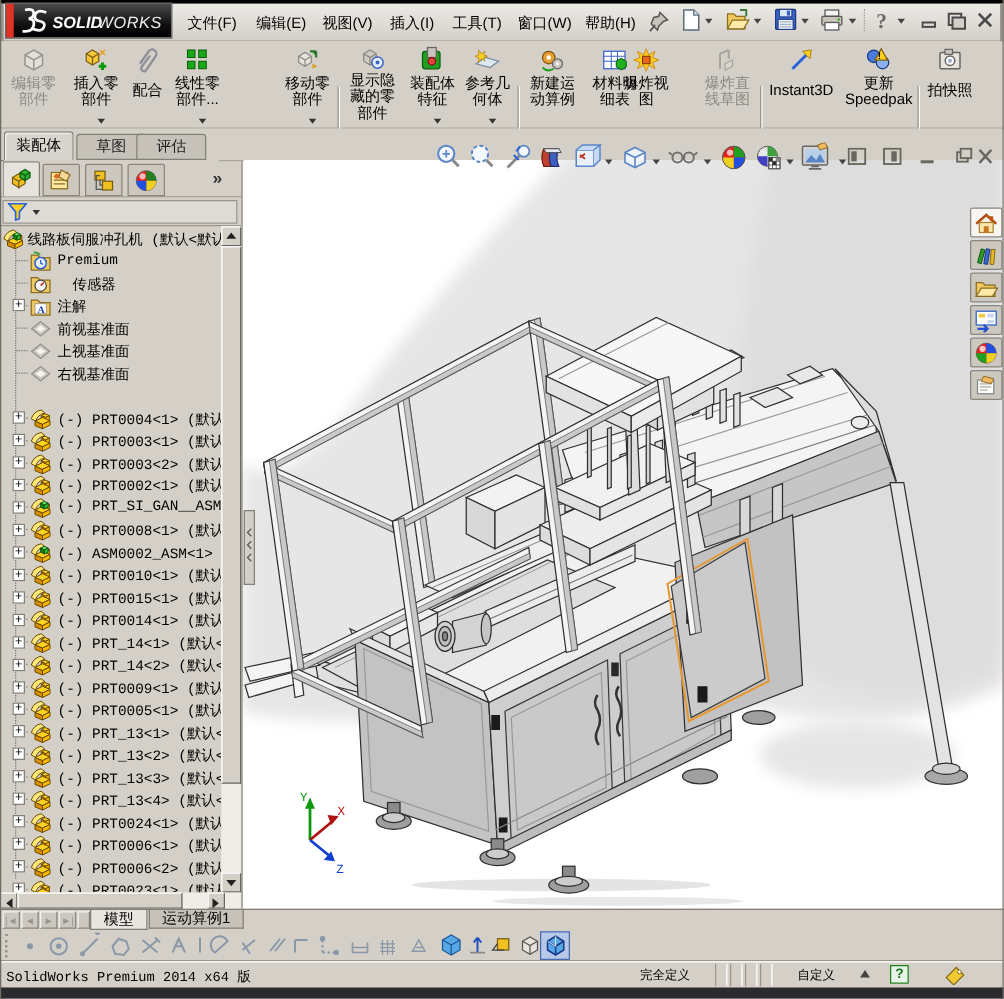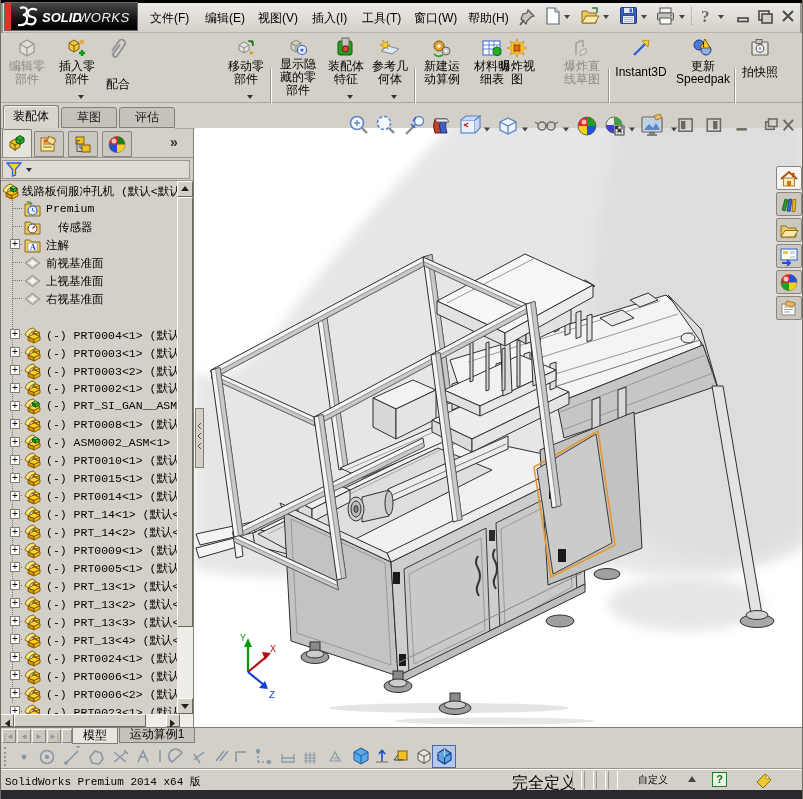--- a/index.html
+++ b/index.html
@@ -118,21 +118,35 @@
         <svg class="dna" width="8" height="6" viewBox="0 0 8 6">
           <path d="M1 1 l3 4 l3 -4 z" fill="#333"></path>
         </svg>
       </div>
 <div class="cbtn" style="left:101px;width:34px">
         <svg width="22" height="22" viewBox="0 0 22 22">
           <g fill="none" stroke="#8f8f98" stroke-width="1.8">
             <path d="M5 14 L12 4 a3.4 3.4 0 0 1 5.5 4 L10 19 a2.2 2.2 0 0 1 -3.6 -2.6 L13 7.5"></path>
           </g>
         </svg>
-        <div class="clab" style="margin-top:19px">配合</div>
+        <div class="clab" style="margin-top:7px">配合</div>
+      </div>
+<div class="cbtn" style="left:136px;width:44px">
+        <svg width="22" height="22" viewBox="0 0 22 22">
+          <g fill="#18a818" stroke="#0a5c0a" stroke-width=".8">
+            <rect x="3" y="3" width="6" height="6"></rect>
+            <rect x="12" y="3" width="6" height="6"></rect>
+            <rect x="3" y="12" width="6" height="6"></rect>
+            <rect x="12" y="12" width="6" height="6"></rect>
+          </g>
+        </svg>
+        <div class="clab">线性零<br>部件...</div>
+        <svg class="dna" width="8" height="6" viewBox="0 0 8 6">
+          <path d="M1 1 l3 4 l3 -4 z" fill="#333"></path>
+        </svg>
       </div>
 <div class="cbtn" style="left:224px;width:44px">
         <svg width="22" height="22" viewBox="0 0 22 22">
           <path d="M4 8 l5 -3 5 3 0 5 -5 3 -5 -3 z" fill="#e8e4dc" stroke="#888" stroke-width="1"></path>
           <path d="M4 8 l5 3 5 -3 M9 11 v5" fill="none" stroke="#888" stroke-width="1"></path>
           <path d="M13 4 c3 0 5 2 5 5 m0 -5 l0 5 m0 -5 l-5 0" stroke="#2a7a2a" stroke-width="1.6" fill="none"></path>
           <path d="M15 14 l4 2 -4 2 z" fill="#d4a017"></path>
         </svg>
         <div class="clab">移动零<br>部件</div>
         <svg class="dna" width="8" height="6" viewBox="0 0 8 6">
@@ -229,21 +243,21 @@
           <circle cx="11" cy="11.5" r="1.6" fill="#9ac"></circle>
         </svg>
         <div class="clab" style="margin-top:7px">拍快照</div>
       </div>
 </div>
 
 <div class="abs" style="left:0;top:103px;width:803px;height:25px;background:#d4d0c8"></div>
 <div id="doctabs" class="abs" style="left:0;top:103px;width:803px;height:25px;font-size:12px;background:#d4d0c8;z-index:5">
 <div class="abs" style="left:3px;top:2px;width:56px;height:23px;background:#d8d5ce;border:1px solid #827f76;border-bottom:none;border-radius:3px 3px 0 0;text-align:center;line-height:21px;box-shadow:inset 1px 1px 0 #f4f2ee">装配体</div>
 <div class="abs" style="left:61px;top:4px;width:56px;height:21px;background:#c6c2ba;border:1px solid #827f76;border-bottom:1px solid #827f76;border-radius:3px 3px 0 0;text-align:center;line-height:19px;color:#222">草图</div>
-<div class="abs" style="left:119px;top:4px;width:56px;height:21px;background:#c6c2ba;border:1px solid #827f76;border-bottom:1px solid #827f76;border-radius:3px 3px 0 0;text-align:center;line-height:19px;color:#222">评估</div>
+<div class="abs" style="left:109px;top:4px;width:56px;height:21px;background:#c6c2ba;border:1px solid #827f76;border-bottom:1px solid #827f76;border-radius:3px 3px 0 0;text-align:center;line-height:19px;color:#222">评估</div>
 <div class="abs" style="left:0px;top:24.5px;width:3px;height:1px;background:#827f76"></div>
 <div class="abs" style="left:175px;top:24.5px;width:20px;height:1px;background:#aaa69d"></div>
 </div>
 
 <div id="viewport" class="abs" style="left:194px;top:106px;width:609px;height:621px;background:#fff;overflow:hidden">
 <svg width="609" height="621" viewBox="0 0 609 621" id="vpsvg">
 <rect width="609" height="621" fill="#ffffff"></rect>
 <defs>
           <filter id="b6" x="-20%" y="-20%" width="140%" height="140%">
             <feGaussianBlur stdDeviation="6"></feGaussianBlur>
@@ -1113,21 +1127,21 @@
 <div class="abs" style="left:432px;top:1px;width:24px;height:23px;background:#b8c8e8;border:1px solid #4a6ab0"></div>
 <svg class="ico" style="left:435px;top:3px" width="19" height="19" viewBox="0 0 19 19">
           <path d="M3 6 l6.5 -4 6.5 4 0 7 -6.5 4 -6.5 -4 z" fill="#58a8e8" stroke="#1a3a8a" stroke-width="1.2"></path>
           <path d="M3 6 l6.5 4 6.5 -4 M9.5 10 v7" fill="none" stroke="#1a3a8a" stroke-width="1.2"></path>
           <path d="M9.5 2 v8 M3 6 l6.5 4" fill="none" stroke="#d8e8f8" stroke-width=".8"></path>
         </svg>
 </div>
 
 <div class="abs" style="left:0;top:42px;width:803px;height:21px;background:#d4d0c8;border-top:1px solid #fff">
 <div class="abs" style="left:5px;top:4px;font-family:'Liberation Mono',monospace;font-size:11px">SolidWorks Premium 2014 x64 版</div>
-<div class="abs" style="left:512px;top:3px;font-size:16px">完全定义</div>
+<div class="abs" style="left:512px;top:3px;font-size:10px">完全定义</div>
 <div class="abs" style="left:572px;top:1px;width:10px;height:18px;border-left:1px solid #9a968e;border-right:1px solid #fff"></div>
 <div class="abs" style="left:584px;top:1px;width:10px;height:18px;border-left:1px solid #9a968e;border-right:1px solid #fff"></div>
 <div class="abs" style="left:596px;top:1px;width:10px;height:18px;border-left:1px solid #9a968e;border-right:1px solid #fff"></div>
 <div class="abs" style="left:608px;top:1px;width:10px;height:18px;border-left:1px solid #9a968e;border-right:1px solid #fff"></div>
 <div class="abs" style="left:638px;top:3px;font-size:10px">自定义</div>
 <div class="abs" style="left:688px;top:6px;width:0;height:0;border-left:4px solid transparent;border-right:4px solid transparent;border-bottom:6px solid #444"></div>
 <div class="abs" style="left:712px;top:2px;width:15px;height:15px;background:#e8f4e8;border:1px solid #208020;color:#107010;font-weight:bold;font-size:11px;text-align:center;line-height:13px">?</div>
 <svg class="ico" style="left:755px;top:2px" width="18" height="16" viewBox="0 0 18 16">
           <path d="M2 10 L10 2 L16 8 L8 16 Z" fill="#f0c830" stroke="#8a6d1f" stroke-width="1"></path>
           <circle cx="12.5" cy="5.5" r="1.5" fill="#fff" stroke="#8a6d1f" stroke-width=".8"></circle>

